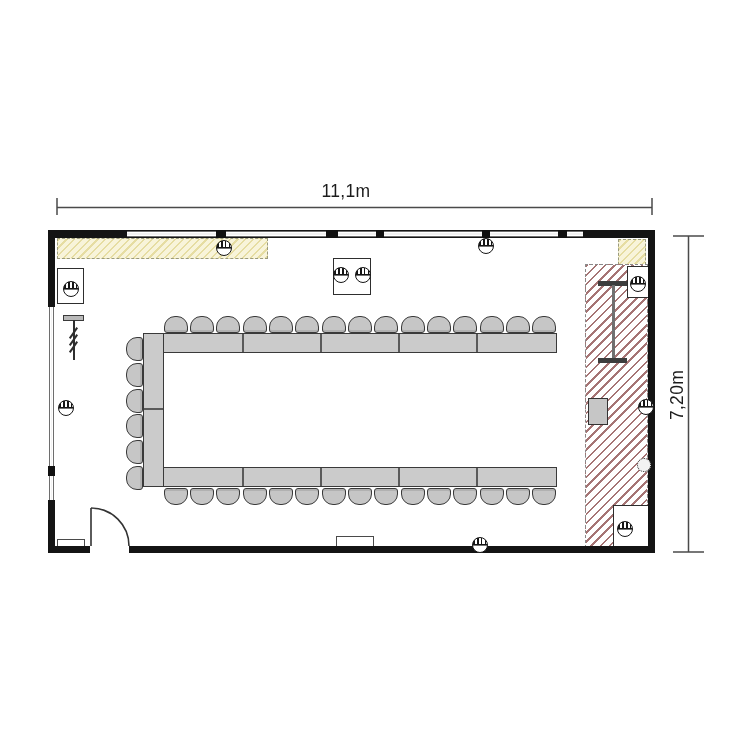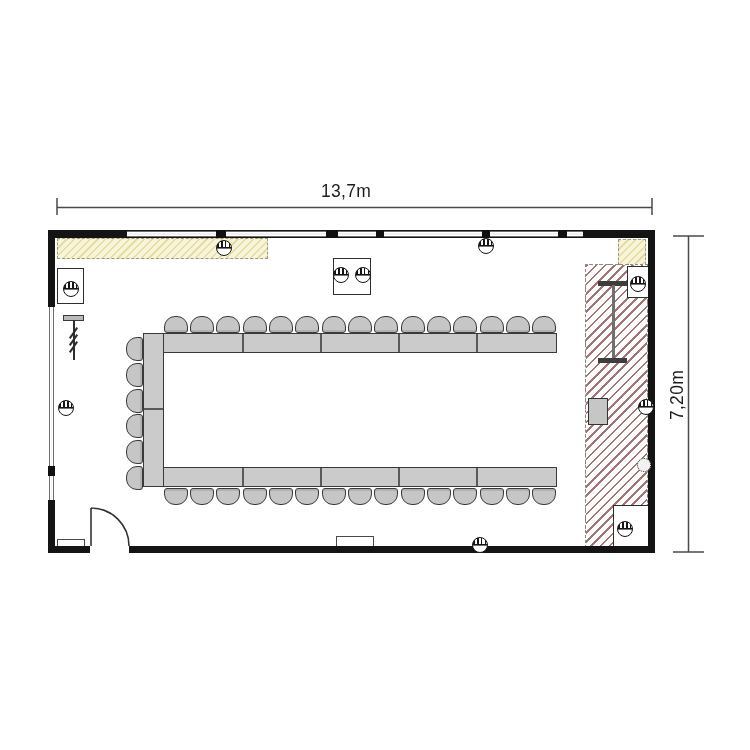--- a/index.html
+++ b/index.html
@@ -102,21 +102,21 @@
   <div class="mullion" style="left:482px;top:230px;width:8px;height:8px;"></div>
   <div class="mullion" style="left:558px;top:230px;width:9px;height:8px;"></div>
   <div class="wall" style="left:48px;top:230px;width:7px;height:77px;"></div>
   <div class="win-v" style="left:49px;top:307px;width:5px;height:193px;"></div>
   <div class="mullion" style="left:48px;top:466px;width:7px;height:10px;"></div>
   <div class="wall" style="left:48px;top:500px;width:7px;height:53px;"></div>
   <div class="wall" style="left:648px;top:230px;width:7px;height:323px;"></div>
   <div class="wall" style="left:48px;top:546px;width:42px;height:7px;"></div>
   <div class="wall" style="left:129px;top:546px;width:526px;height:7px;"></div>
 
-  <div class="dimlabel" style="left:306px;top:181px;width:80px;height:20px;">13,7m</div>
+  <div class="dimlabel" style="left:306px;top:181px;width:80px;height:20px;">11,1m</div>
   <div class="dimlabel v" style="left:642px;top:385px;width:70px;height:20px;">7,20m</div>
 
   <svg width="750" height="750" viewBox="0 0 750 750">
     <g stroke="#4a4a4a" stroke-width="1.5" fill="none">
       <line x1="57" y1="207.5" x2="652" y2="207.5"></line>
       <line x1="57" y1="198" x2="57" y2="215"></line>
       <line x1="652" y1="198" x2="652" y2="215"></line>
       <line x1="688.5" y1="236" x2="688.5" y2="552"></line>
       <line x1="673" y1="236" x2="704" y2="236"></line>
       <line x1="673" y1="552" x2="704" y2="552"></line>

